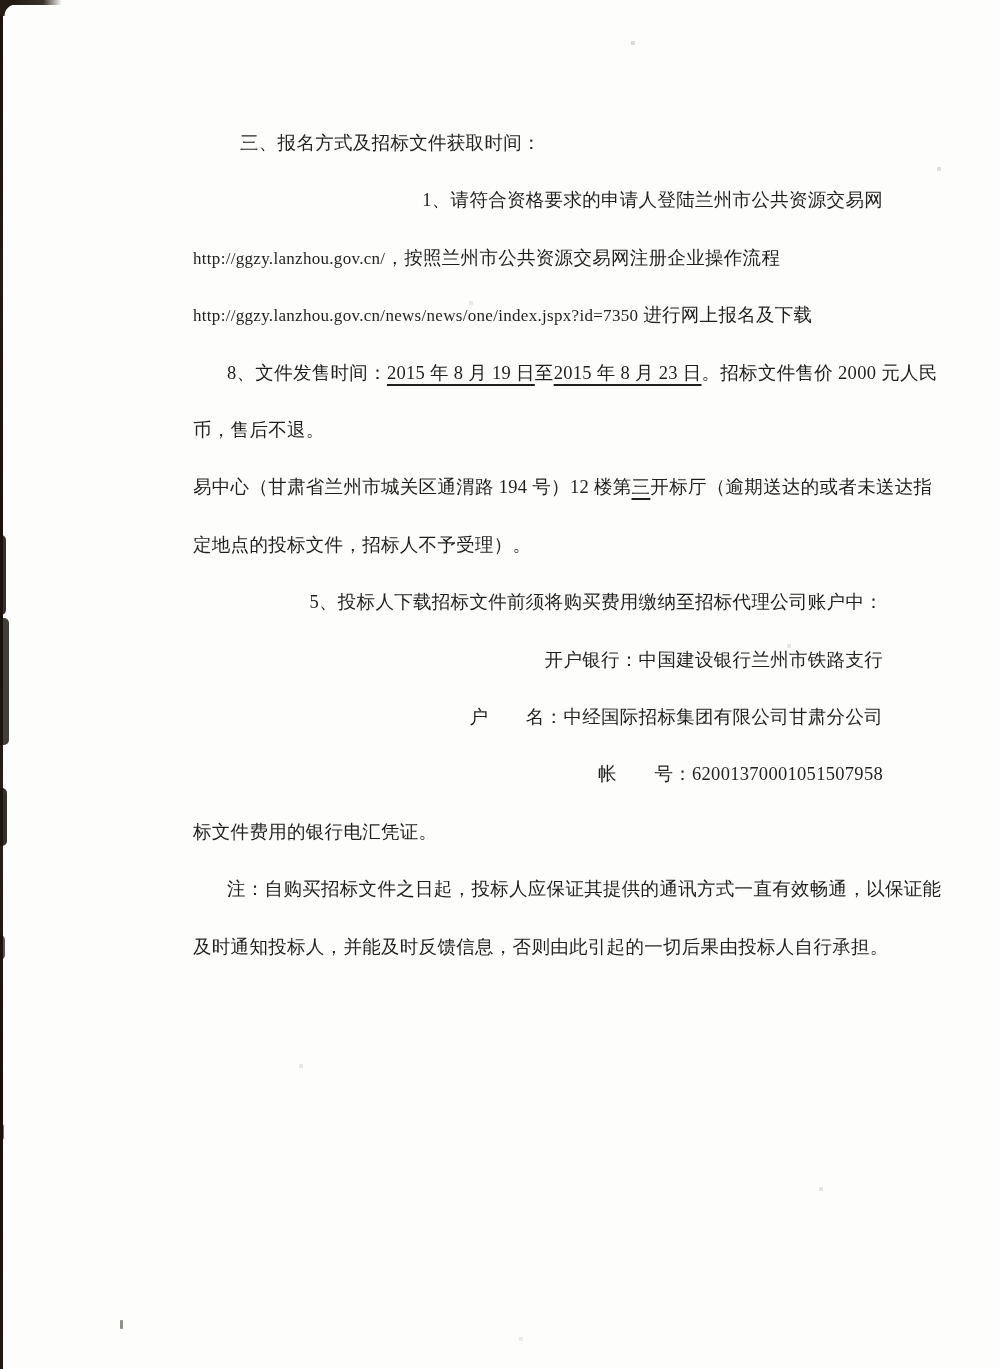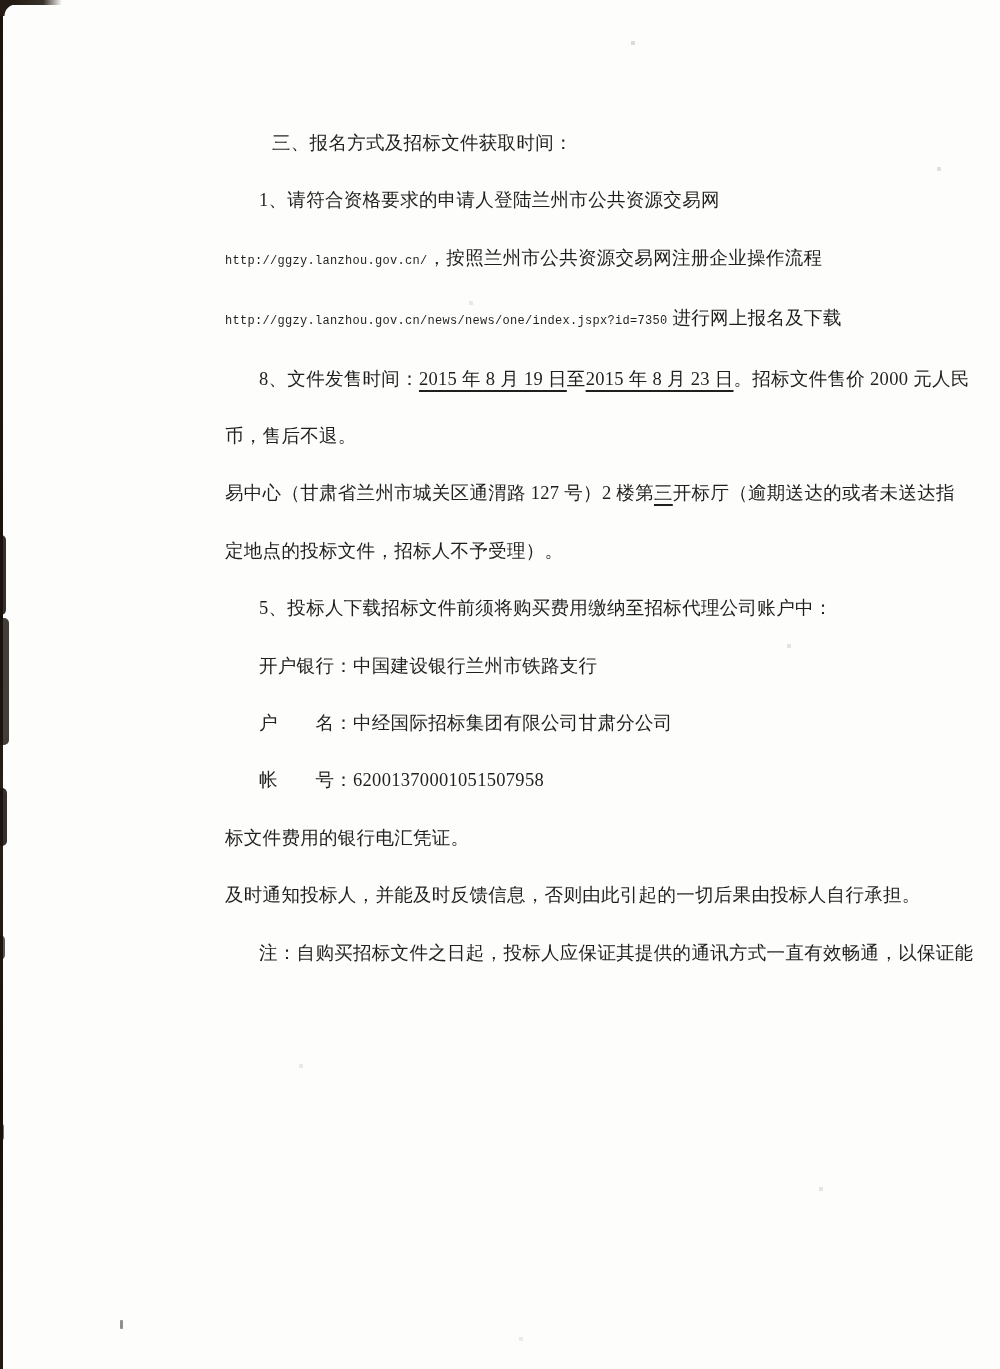--- a/index.html
+++ b/index.html
@@ -12,32 +12,32 @@
     color:var(--ink,#1f1f1f);
   }
   .content{
     position:absolute;
     left:193px;top:115px;
     width:690px;
     font-size:18.5px;
     line-height:57.4px;
     letter-spacing:0.3px;
   }
-  .line{white-space:nowrap;margin-left:32px;}
-  .ind1{padding-left:34px;}
+  .line{white-space:nowrap;}
+  .ind1{padding-left:34px;text-align:right;}
   .ind2{padding-left:47px;}
   .u{
     text-decoration:underline;
     text-decoration-thickness:1.8px;
     text-underline-offset:5px;
     text-decoration-color:var(--ink,#1f1f1f);
   }
   .mono{
-    font-family:Liberation Mono, monospace;
-    font-size:12px;
+    font-family:Liberation Serif, serif;
+    font-size:17px;
     text-align:center;
   }
   
   .edge-left{
     position:absolute;left:0;top:0;width:3px;height:1369px;
     background:linear-gradient(180deg,
       var(--scan-edge,#1a130c) 0%, #241b12 20%, #16100a 45%,
       #2a2015 60%, #171009 80%, #221a10 100%);
   }
   .edge-blob{
@@ -101,33 +101,33 @@
 
     <div class="line"><span class="mono">http://ggzy.lanzhou.gov.cn/news/news/one/index.jspx?id=7350</span><span> 进行网上报名及下载</span></div>
 
 
     <div class="line ind1"><span>8、文件发售时间：</span><span class="u">2015 年 8 月 19 日</span><span>至</span><span class="u">2015 年 8 月 23 日</span><span>。招标文件售价 2000 元人民</span></div>
 
     <div class="line">币，售后不退。</div>
 
 
 
-    <div class="line"><span>易中心（甘肃省兰州市城关区通渭路 127 号）2 楼第</span><span class="u">三</span><span>开标厅（逾期送达的或者未送达指</span></div>
+    <div class="line"><span>易中心（甘肃省兰州市城关区通渭路 194 号）12 楼第</span><span class="u">三</span><span>开标厅（逾期送达的或者未送达指</span></div>
 
     <div class="line">定地点的投标文件，招标人不予受理）。</div>
 
     <div class="line ind1">5、投标人下载招标文件前须将购买费用缴纳至招标代理公司账户中：</div>
 
     <div class="line ind1"><span>开户银行：</span><span>中国建设银行兰州市铁路支行</span></div>
 
     <div class="line ind1"><span>户　　名：</span><span>中经国际招标集团有限公司甘肃分公司</span></div>
 
     <div class="line ind1"><span>帐　　号：</span><span>62001370001051507958</span></div>
 
 
     <div class="line">标文件费用的银行电汇凭证。</div>
 
+    <div class="line ind1">注：自购买招标文件之日起，投标人应保证其提供的通讯方式一直有效畅通，以保证能</div>
+
     <div class="line">及时通知投标人，并能及时反馈信息，否则由此引起的一切后果由投标人自行承担。</div>
-
-    <div class="line ind1">注：自购买招标文件之日起，投标人应保证其提供的通讯方式一直有效畅通，以保证能</div>
 
   </div>
 </div>
 
 </body></html>

